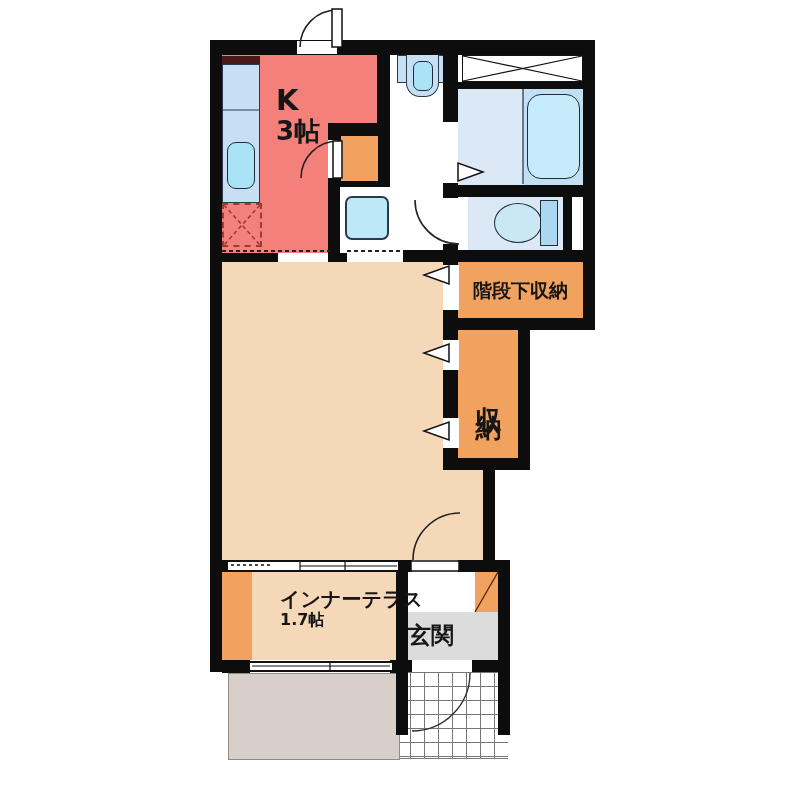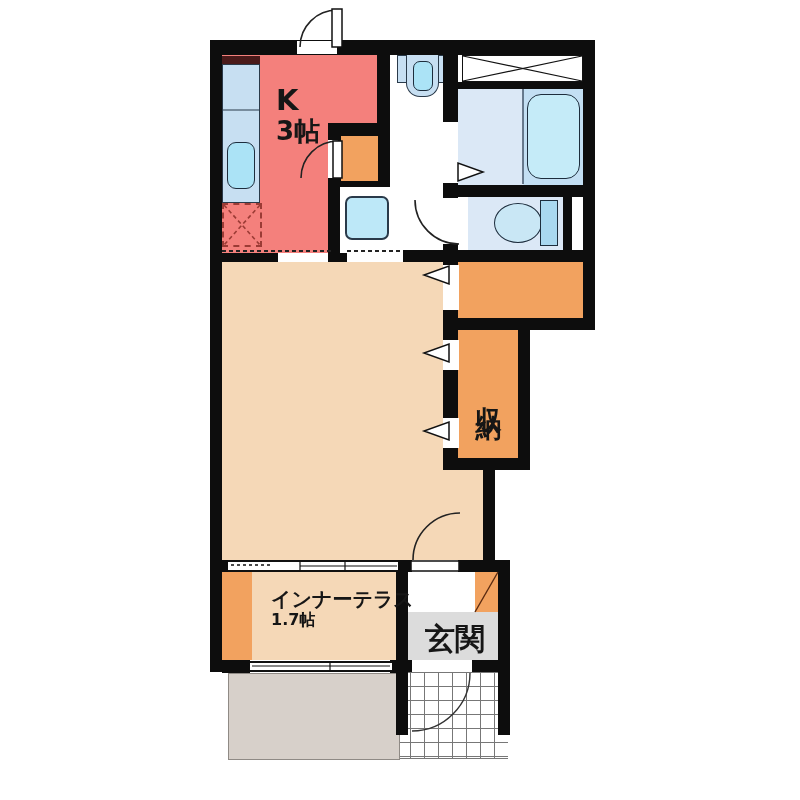--- a/index.html
+++ b/index.html
@@ -147,24 +147,25 @@
     <line x1="252" y1="666" x2="390" y2="666" stroke="#111" stroke-width="1.2"></line>
     <line x1="330" y1="661" x2="330" y2="672" stroke="#111" stroke-width="1.2"></line>
   </svg>
 
   <div class="lbl" style="left:276px;top:84px;font-size:29px;">
     <div>K</div>
     <div style="font-size:26px;">3帖</div>
   </div>
 
 
+  <div class="lbl" style="left:458px;top:280px;width:125px;text-align:center;font-size:19px;">階段下収納</div>
 
   <div class="lbl" style="left:458px;top:330px;width:60px;height:128px;font-size:26px;writing-mode:vertical-rl;text-orientation:upright;display:flex;align-items:center;justify-content:center;letter-spacing:8px;">収納</div>
 
-  <div class="lbl" style="left:271px;top:588px;font-size:20px;">
+  <div class="lbl" style="left:280px;top:588px;font-size:20px;">
     <div>インナーテラス</div>
     <div style="font-size:16px;">1.7帖</div>
   </div>
 
-  <div class="lbl" style="left:408px;top:622px;width:94px;text-align:center;font-size:30px;">玄関</div>
+  <div class="lbl" style="left:408px;top:622px;width:94px;font-size:23px;">玄関</div>
 
 
 </div>
 
 </body></html>

